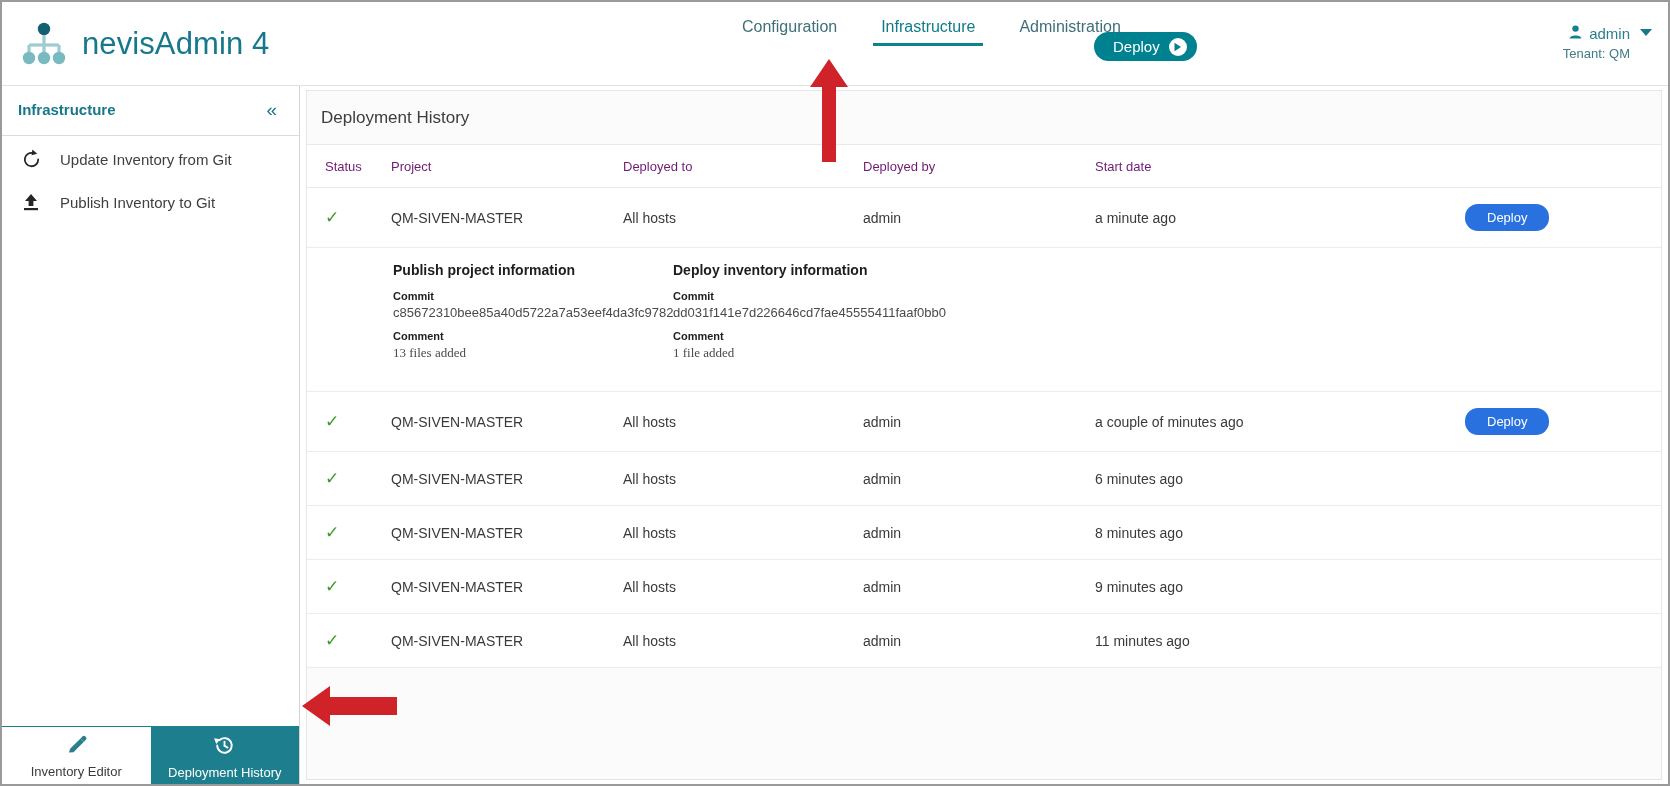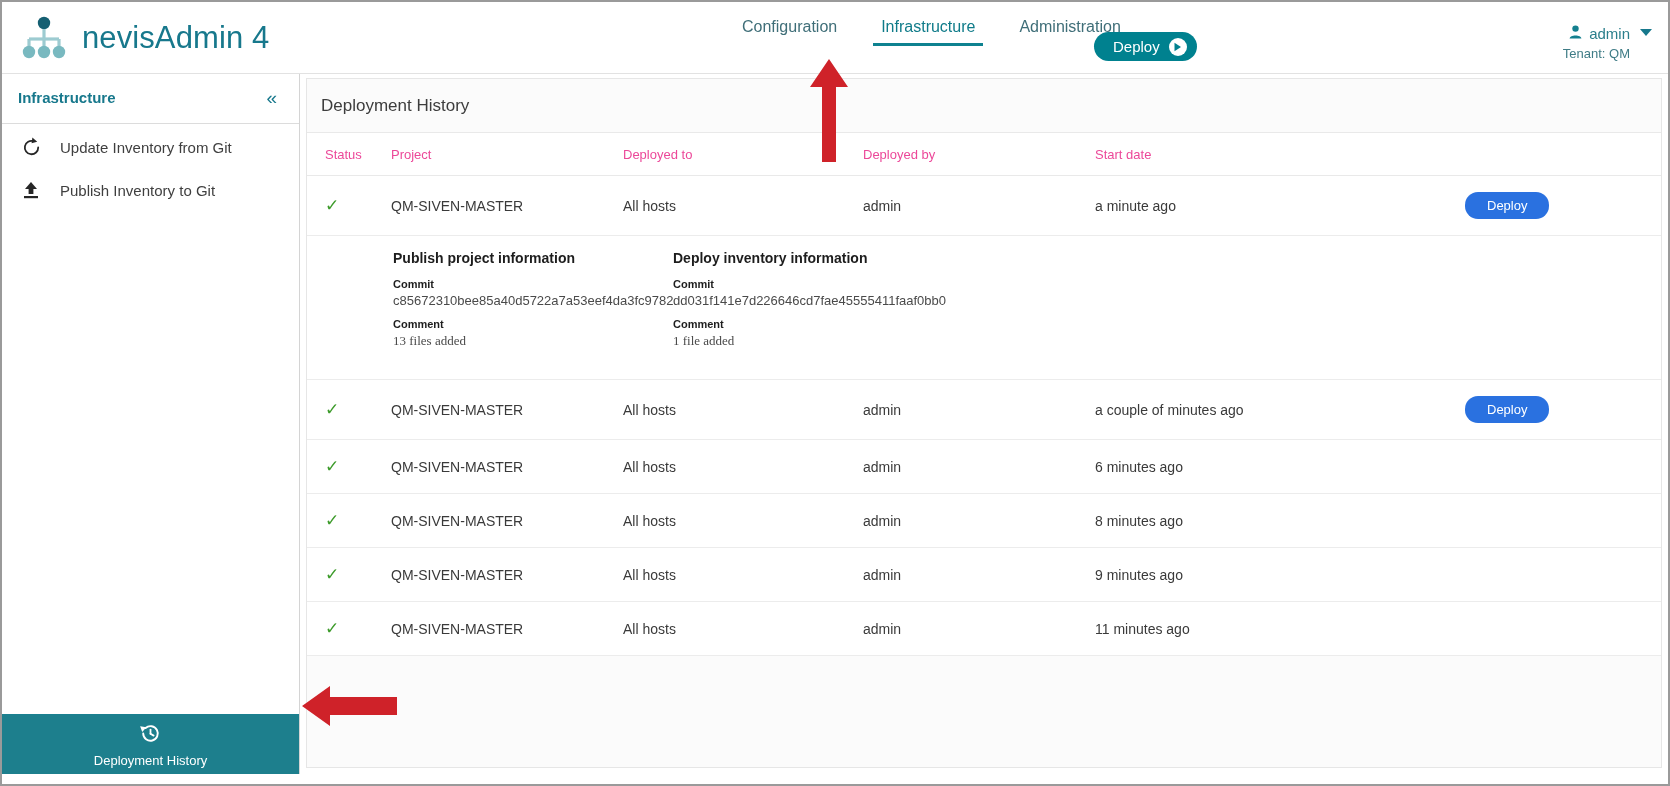--- a/index.html
+++ b/index.html
@@ -13,21 +13,21 @@
     position: relative;
     width: 1670px; height: 786px;
     background: #ffffff;
     border: 2px solid #9a9a9a;
     overflow: hidden;
   }
 
   
   .topbar {
     position: relative;
-    height: 72px;
+    height: 84px;
     background: #ffffff;
     display: flex;
     align-items: center;
     border-bottom: 1px solid #e2e2e2;
   }
   .brand {
     display: flex; align-items: center;
     margin-left: 18px;
     gap: 14px;
   }
@@ -202,21 +202,21 @@
     color: #3d3d3d;
     padding: 17px 0 16px 14px;
   }
 
   .tablewrap { background: #ffffff; border-top: 1px solid #e9e9e9; }
   table.dh { width: 100%; border-collapse: collapse; table-layout: fixed; }
   table.dh th {
     text-align: left;
     font-size: 13px;
     font-weight: normal;
-    color: #ec4899;
+    color: #701a75;
     padding: 14px 0 13px 0;
     border-bottom: 1px solid #e9e9e9;
     background: #ffffff;
   }
   table.dh td {
     font-size: 14px;
     color: #3a3a3a;
     padding: 16px 0;
     border-bottom: 1px solid #ececec;
     background: #ffffff;
@@ -349,20 +349,29 @@
             <rect x="7.6" y="9" width="4.8" height="5" fill="#262626"></rect>
             <rect x="3" y="16" width="14" height="2.2" fill="#262626"></rect>
           </svg>
         </span>
         <span>Publish Inventory to Git</span>
       </div>
 
       <div class="sb-spacer"></div>
 
       <div class="bottom-tabs">
+        <div class="btab">
+          <span>
+            <svg width="21" height="21" viewBox="0 0 21 21">
+              <path d="M3 17.4 L4.1 13.8 L14.5 3.4 L17.9 6.8 L7.5 17.2 Z" fill="#2b7f8c"></path>
+              <path d="M14.5 3.4 L16.2 1.7 A1.4 1.4 0 0 1 19.6 5.1 L17.9 6.8 Z" fill="#2b7f8c"></path>
+            </svg>
+          </span>
+          <span>Inventory Editor</span>
+        </div>
         <div class="btab active">
           <span>
             <svg width="23" height="23" viewBox="0 0 23 23">
               <path d="M4.2 11.5 A7.3 7.3 0 1 0 6.6 6" fill="none" stroke="#ffffff" stroke-width="1.9" stroke-linecap="round"></path>
               <polygon points="1.1,4.3 7.3,5.3 3.3,10.1" fill="#ffffff"></polygon>
               <line x1="11.5" y1="7.6" x2="11.5" y2="11.8" stroke="#ffffff" stroke-width="1.8" stroke-linecap="round"></line>
               <line x1="11.5" y1="11.8" x2="14.6" y2="13.6" stroke="#ffffff" stroke-width="1.8" stroke-linecap="round"></line>
             </svg>
           </span>
           <span>Deployment History</span>

